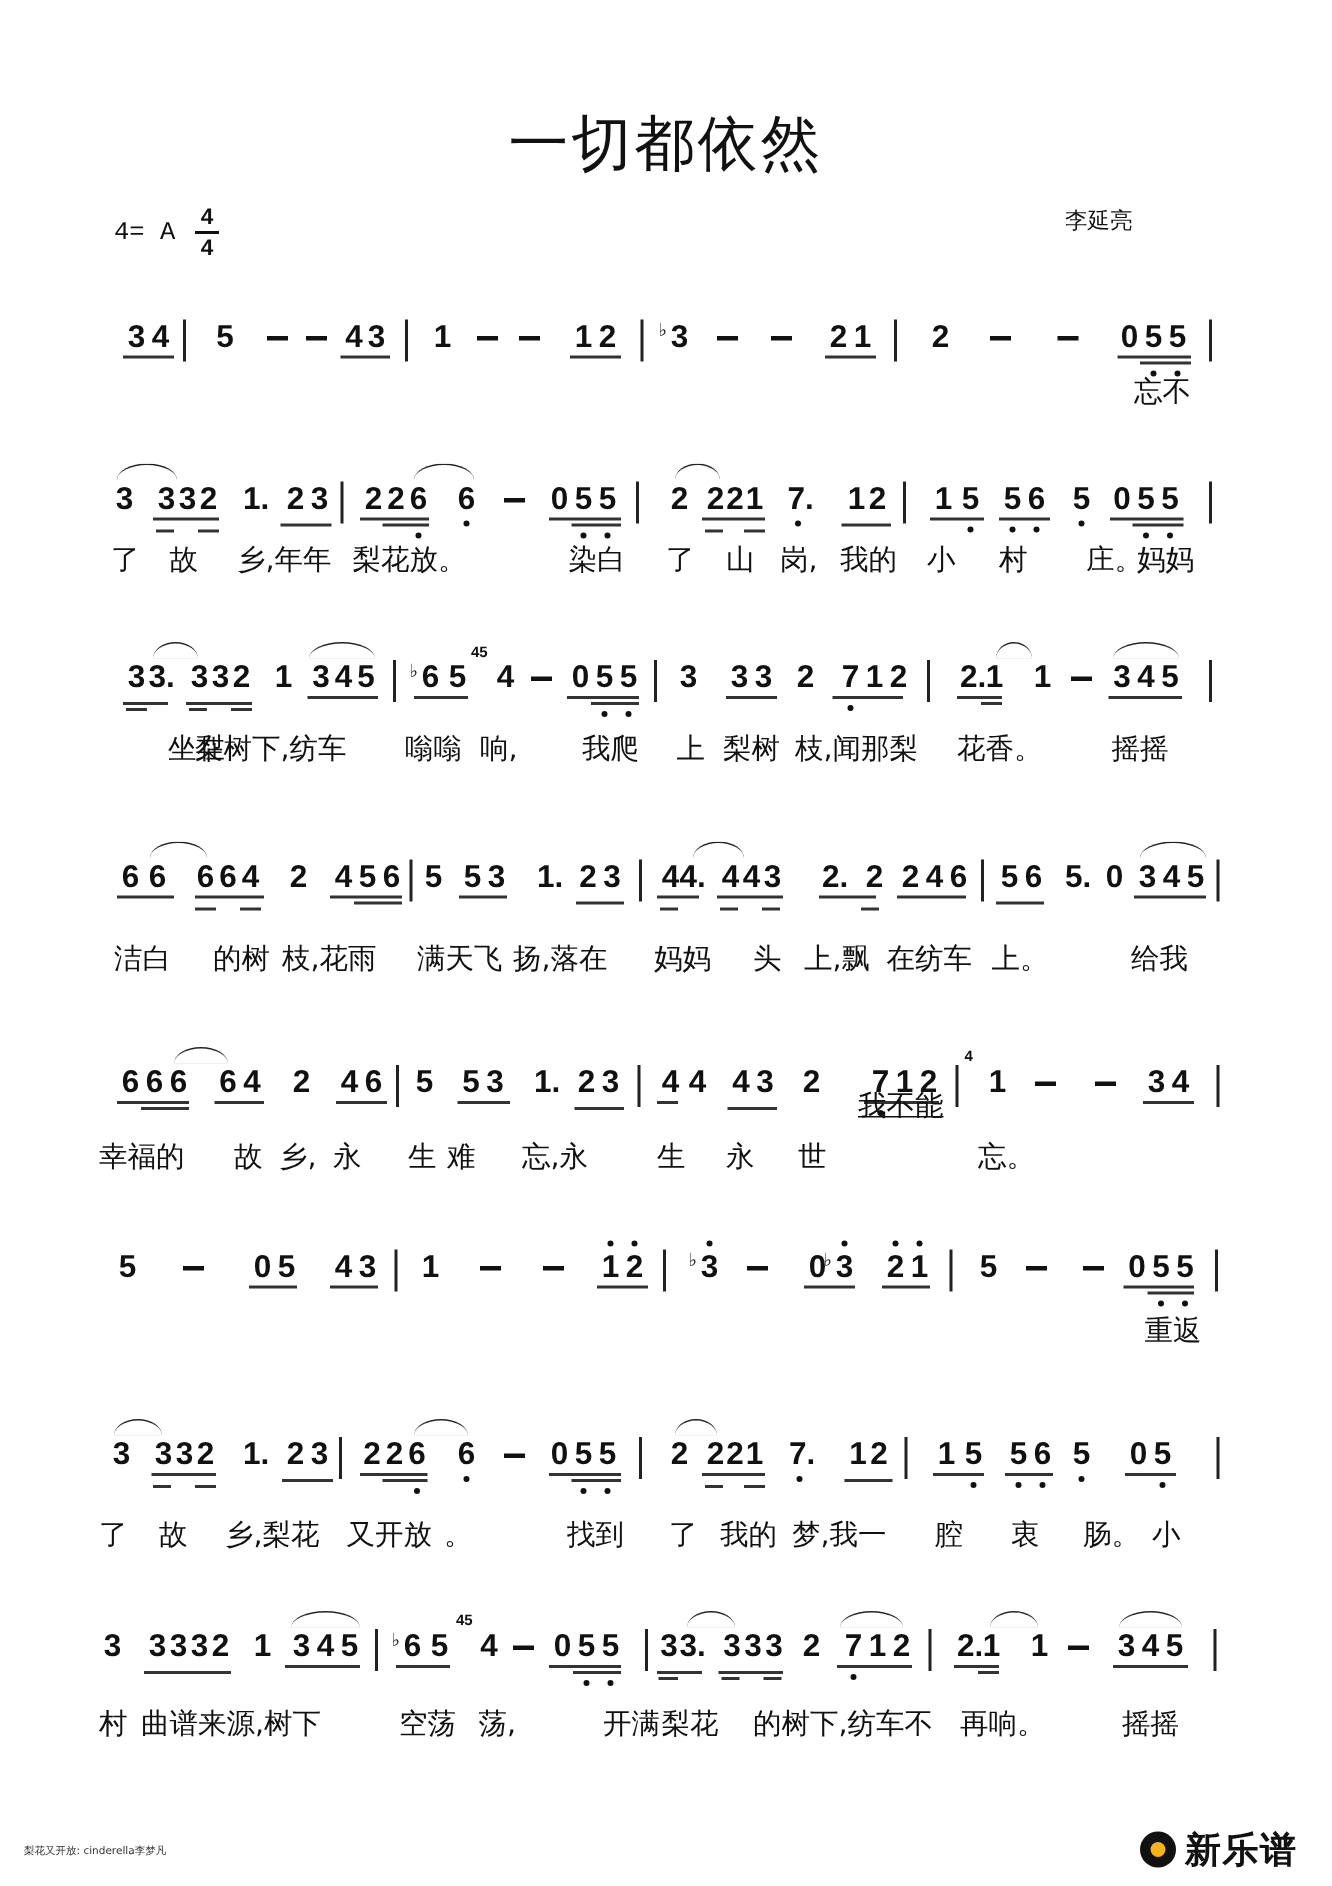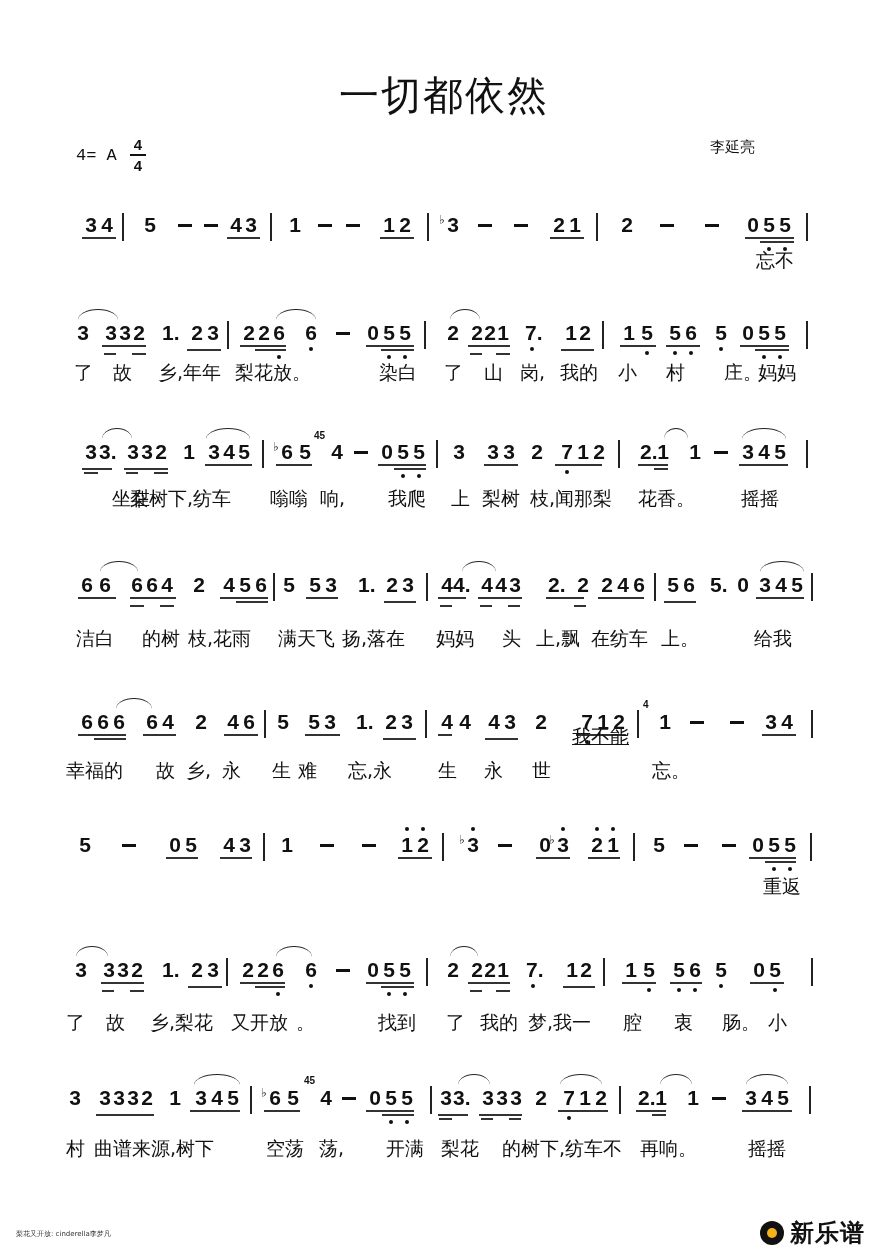--- a/index.html
+++ b/index.html
@@ -546,21 +546,21 @@
       <div class="slur" style="left: 458px; width: 32px; top: -12px;"></div>
       <div class="slur" style="left: 560px; width: 42px; top: -12px;"></div>
       <div class="slur" style="left: 660px; width: 32px; top: -12px;"></div>
       <div class="slur" style="left: 746px; width: 42px; top: -12px;"></div>
       <div class="grace" style="left: 304px; top: -10px;">45</div>
     </div>
     <div class="lyric" style="left: 66px; top: 1136px;">村</div>
     <div class="lyric" style="left: 94px; top: 1136px;">曲谱来源,树下</div>
     <div class="lyric" style="left: 266px; top: 1136px;">空荡</div>
     <div class="lyric" style="left: 319px; top: 1136px;">荡,</div>
-    <div class="lyric" style="left: 386px; top: 1136px;">开满</div>
+    <div class="lyric" style="left: 402px; top: 1136px;">开满</div>
     <div class="lyric" style="left: 441px; top: 1136px;">梨花</div>
     <div class="lyric" style="left: 502px; top: 1136px;">的树下,纺车不</div>
     <div class="lyric" style="left: 640px; top: 1136px;">再响。</div>
     <div class="lyric" style="left: 748px; top: 1136px;">摇摇</div>
   </div>
 
 <div class="footer-credit">梨花又开放: cinderella李梦凡</div>
 <div class="logo">
   <span class="disc"></span>
   <span class="name">新乐谱</span>

